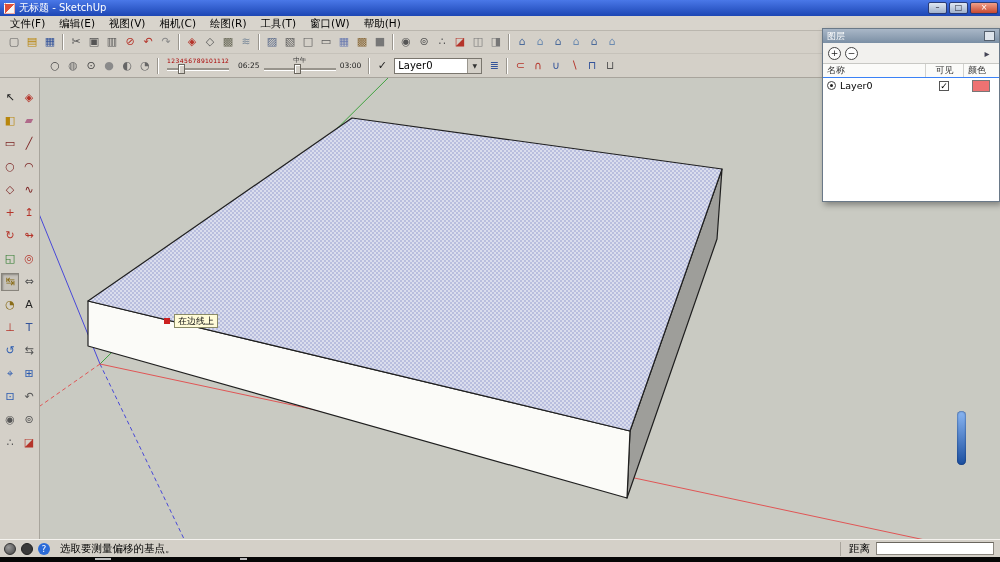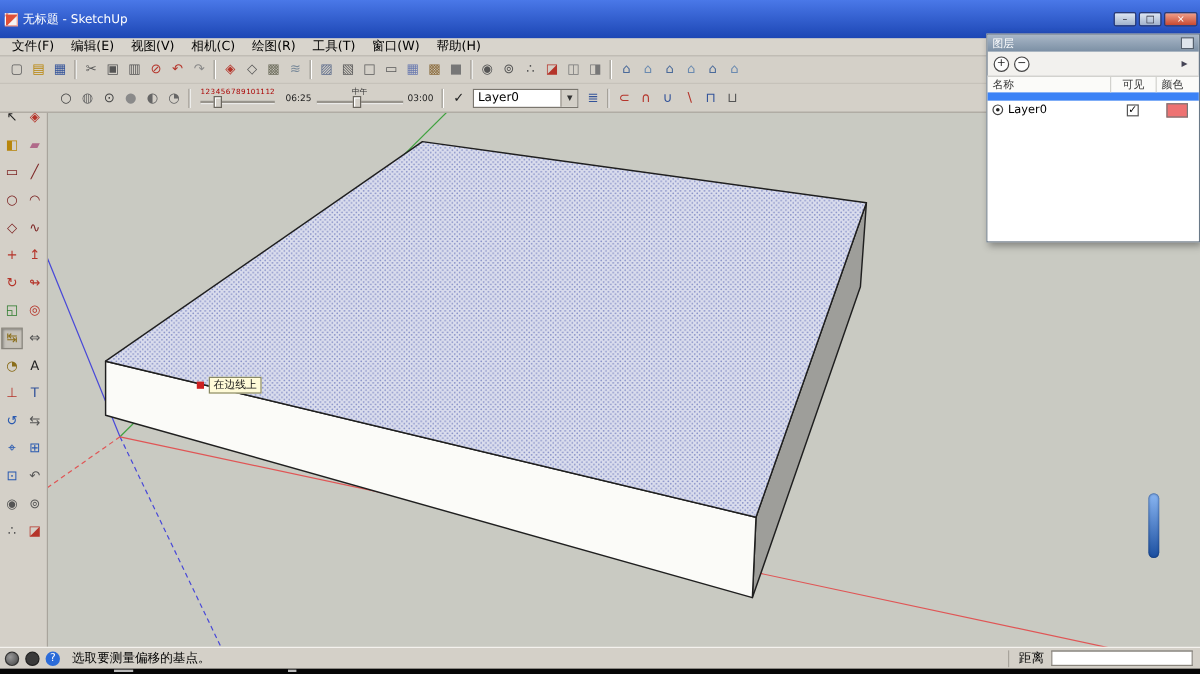--- a/index.html
+++ b/index.html
@@ -2,21 +2,21 @@
 <html><head>
 <meta charset="utf-8">
 <style>
   html,body{margin:0;padding:0}
   body{width:1000px;height:562px;position:relative;overflow:hidden;
        font-family:"DejaVu Sans","Liberation Sans",sans-serif;background:#d4d0c8;
        -webkit-font-smoothing:antialiased;cursor:default;user-select:none}
   button{appearance:none;background:transparent;border:0;padding:0;font:inherit;cursor:default}
 
   
-  .titlebar{height:32px;background:linear-gradient(#4a78e8,#1c46b4);display:flex;align-items:center;
+  .titlebar{height:16px;background:linear-gradient(#4a78e8,#1c46b4);display:flex;align-items:center;
             color:#fff;font-size:10px;padding:0 2px;position:relative;z-index:60}
   .app-icon{width:11px;height:11px;margin:0 4px 0 2px;background:linear-gradient(135deg,#e05038 55%,#f5f5f5 55%);
             border:1px solid rgba(255,255,255,.5);box-sizing:border-box}
   .title-text{margin-right:auto;white-space:nowrap}
   .win-controls{display:flex}
   .win-btn{width:19px;height:12px;margin-left:2px;border:1px solid #2a3a72;border-radius:2px;
            background:linear-gradient(#dfe7f2,#a0b1cc);font-size:8px;line-height:10px;text-align:center;color:#223}
   .win-btn.close{background:linear-gradient(#f0a08a,#c74830);color:#fff;width:28px}
 
   
@@ -72,21 +72,21 @@
                 display:flex;flex-direction:column}
   .lp-title{height:14px;background:linear-gradient(#a9b7c7,#78markdown8ca0);background:linear-gradient(#a9b7c7,#7b8fa4);
             color:#fff;display:flex;align-items:center;padding:0 4px;flex:0 0 auto}
   .lp-title-text{flex:1}
   .lp-box{width:9px;height:8px;background:#dfe5ec;border:1px solid #55606e}
   .lp-toolbar{height:20px;display:flex;align-items:center;padding:0 5px;gap:4px;flex:0 0 auto}
   .lp-circle{width:13px;height:13px;border:1px solid #444;border-radius:50%;background:#fdfdfd;
              display:flex;align-items:center;justify-content:center;font-size:9px;line-height:11px;color:#222}
   .lp-spacer{flex:1}
   .lp-detail{width:14px;height:13px;display:flex;align-items:center;justify-content:center;color:#445;font-size:10px}
-  .lp-header{display:flex;height:13px;background:#fbfbf9;border-top:1px solid #c8c8c4;border-bottom:7px solid #3b82f6;
+  .lp-header{display:flex;height:13px;background:#fbfbf9;border-top:1px solid #c8c8c4;border-bottom:1px solid #3b82f6;
              color:#333;flex:0 0 auto;align-items:center}
   .lp-col{padding:0 4px;box-sizing:border-box}
   .lp-col.name{flex:1}
   .lp-col.vis{width:38px;border-left:1px solid #d2d2ce;text-align:center}
   .lp-col.colr{width:36px;border-left:1px solid #d2d2ce;text-align:left}
   .lp-list{flex:1;background:#fff;overflow:hidden}
   .layer-row{display:flex;height:15px;align-items:center}
   .layer-row .cell-name{flex:1;display:flex;align-items:center;gap:4px;padding-left:4px}
   .layer-row .cell-vis{width:38px;display:flex;justify-content:center}
   .layer-row .cell-colr{width:36px;display:flex;justify-content:center}

